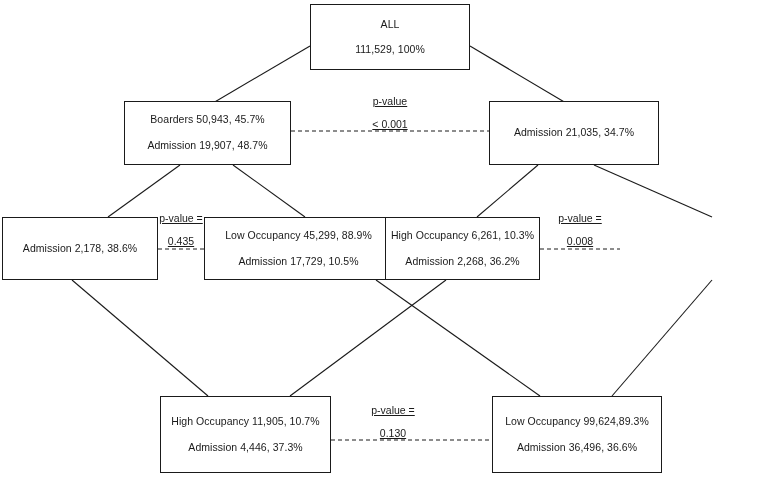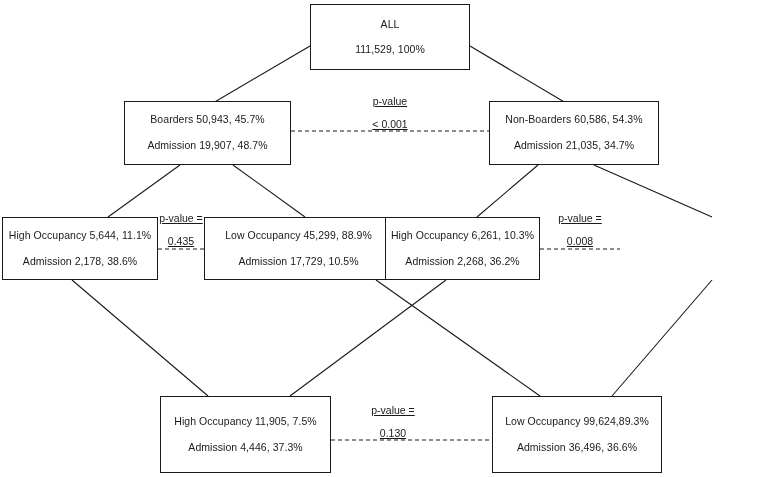--- a/index.html
+++ b/index.html
@@ -101,31 +101,29 @@
     <span class="node-line line-primary">ALL</span>
     <span class="node-line">111,529, 100%</span>
   </div>
 
   <div class="node-box" style="left:124px; top:101px; width:167px; height:64px;">
     <span class="node-line line-primary">Boarders 50,943, 45.7%</span>
     <span class="node-line">Admission 19,907, 48.7%</span>
   </div>
 
   <div class="node-box" style="left:489px; top:101px; width:170px; height:64px;">
-    <span class="node-line line-primary">Non-Boarders 60,586, 54.3%</span>
     <span class="node-line">Admission 21,035, 34.7%</span>
   </div>
 
   <div class="pvalue-label" style="left:340px; top:95px; width:100px;">
     <span class="pvalue-line pv-head">p-value</span>
     <span class="pvalue-line">&lt; 0.001</span>
   </div>
 
   <div class="node-box" style="left:2px; top:217px; width:156px; height:63px;">
-    <span class="node-line line-primary">High Occupancy 5,644, 11.1%</span>
     <span class="node-line">Admission 2,178, 38.6%</span>
   </div>
 
   <div class="node-box" style="left:204px; top:217px; width:189px; height:63px;">
     <span class="node-line line-primary">Low Occupancy 45,299, 88.9%</span>
     <span class="node-line">Admission 17,729, 10.5%</span>
   </div>
 
   <div class="node-box" style="left:385px; top:217px; width:155px; height:63px;">
     <span class="node-line line-primary">High Occupancy 6,261, 10.3%</span>
@@ -137,21 +135,21 @@
     <span class="pvalue-line pv-head">p-value =</span>
     <span class="pvalue-line">0.435</span>
   </div>
 
   <div class="pvalue-label" style="left:546px; top:212px; width:68px;">
     <span class="pvalue-line pv-head">p-value =</span>
     <span class="pvalue-line">0.008</span>
   </div>
 
   <div class="node-box" style="left:160px; top:396px; width:171px; height:77px;">
-    <span class="node-line line-primary">High Occupancy 11,905, 7.5%</span>
+    <span class="node-line line-primary">High Occupancy 11,905, 10.7%</span>
     <span class="node-line">Admission 4,446, 37.3%</span>
   </div>
 
   <div class="node-box" style="left:492px; top:396px; width:170px; height:77px;">
     <span class="node-line line-primary">Low Occupancy 99,624,89.3%</span>
     <span class="node-line">Admission 36,496, 36.6%</span>
   </div>
 
   <div class="pvalue-label" style="left:363px; top:404px; width:60px;">
     <span class="pvalue-line pv-head">p-value =</span>

